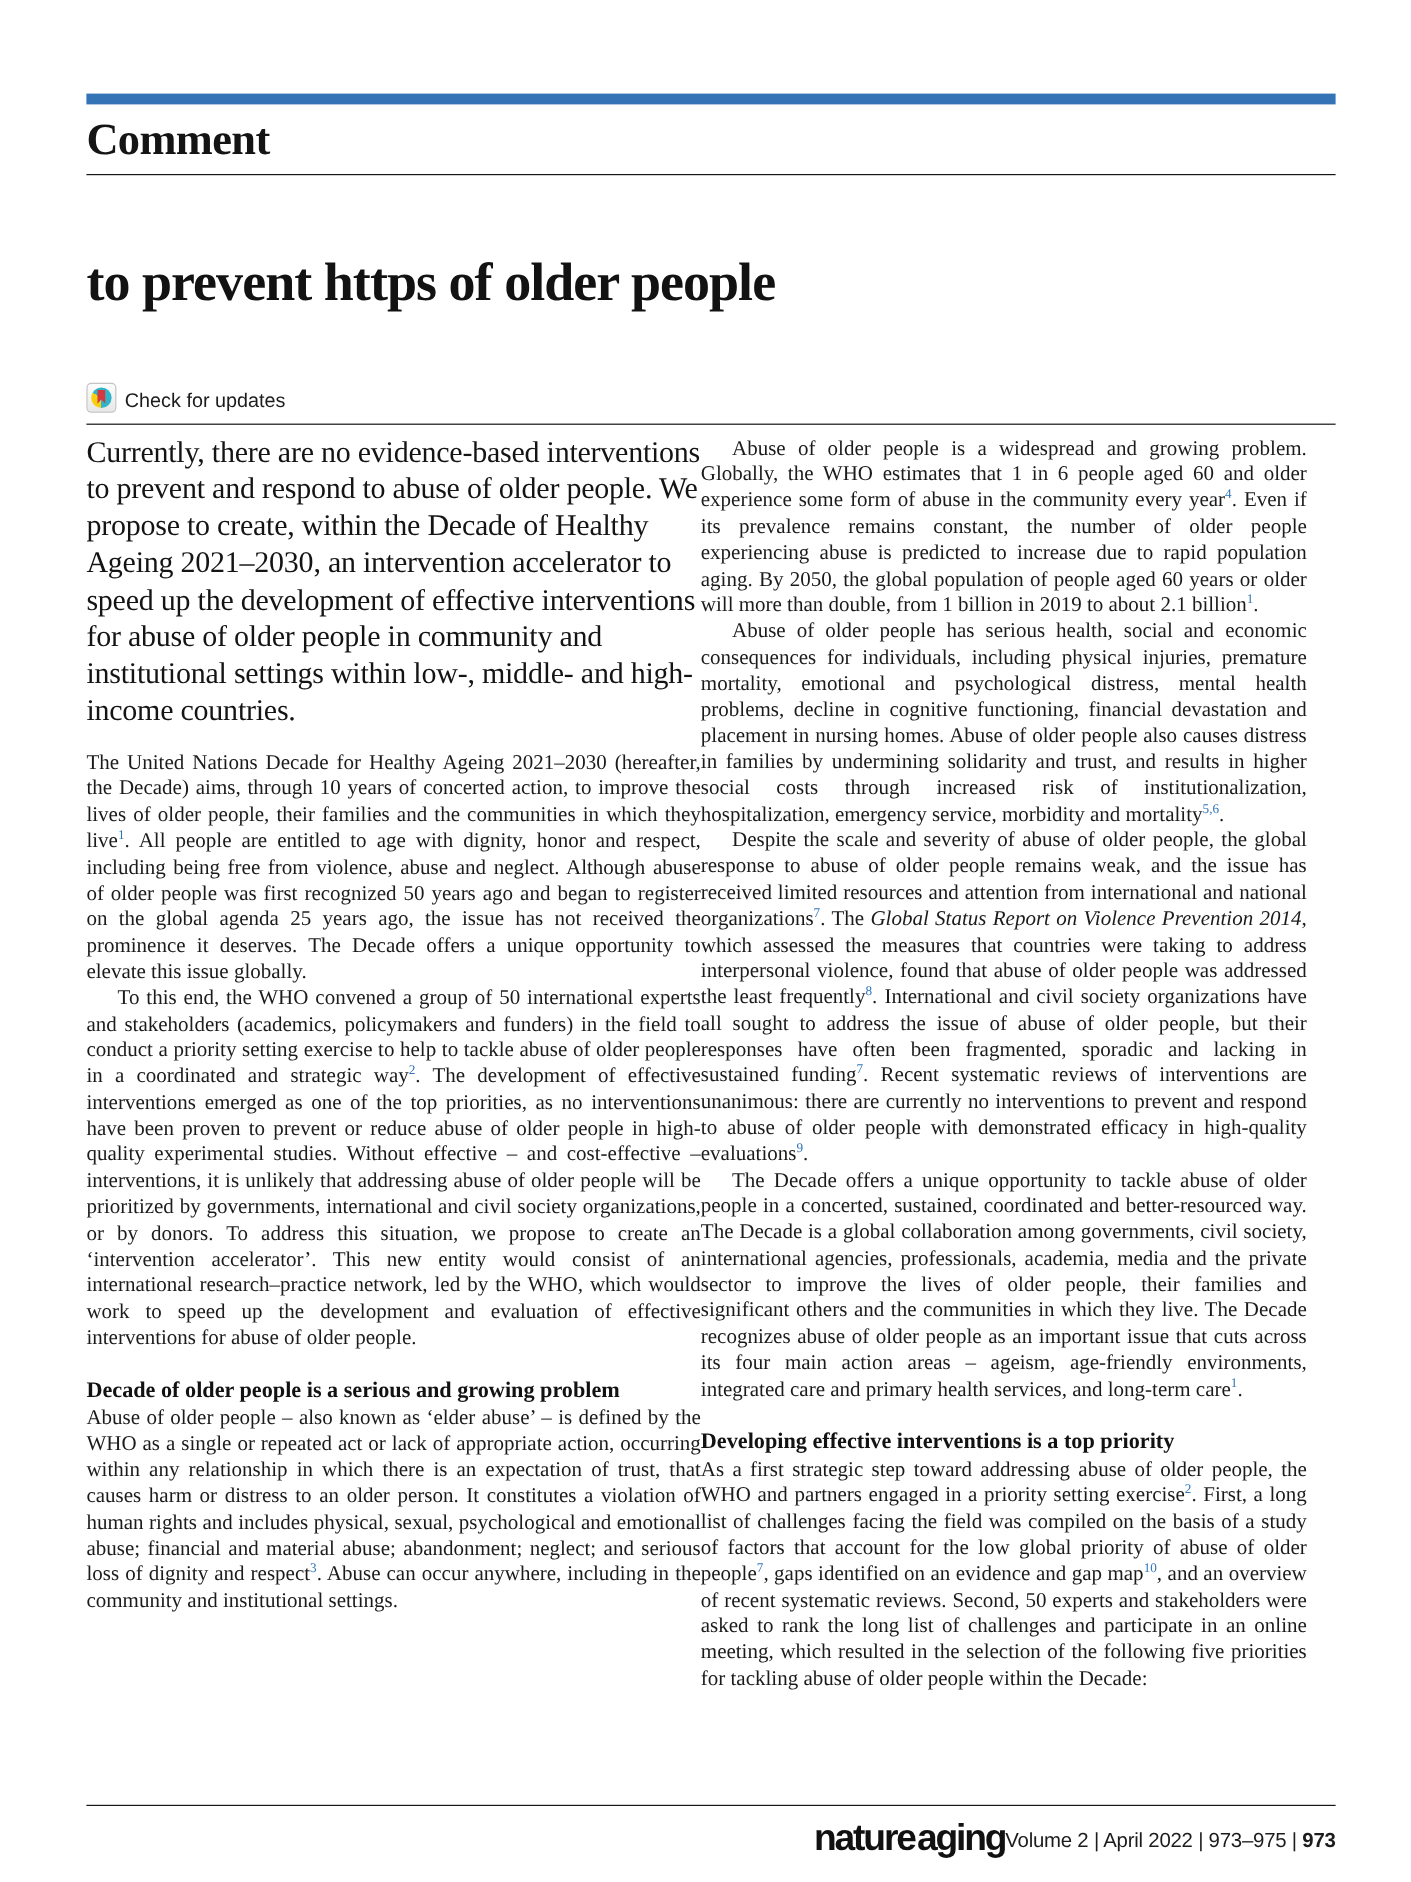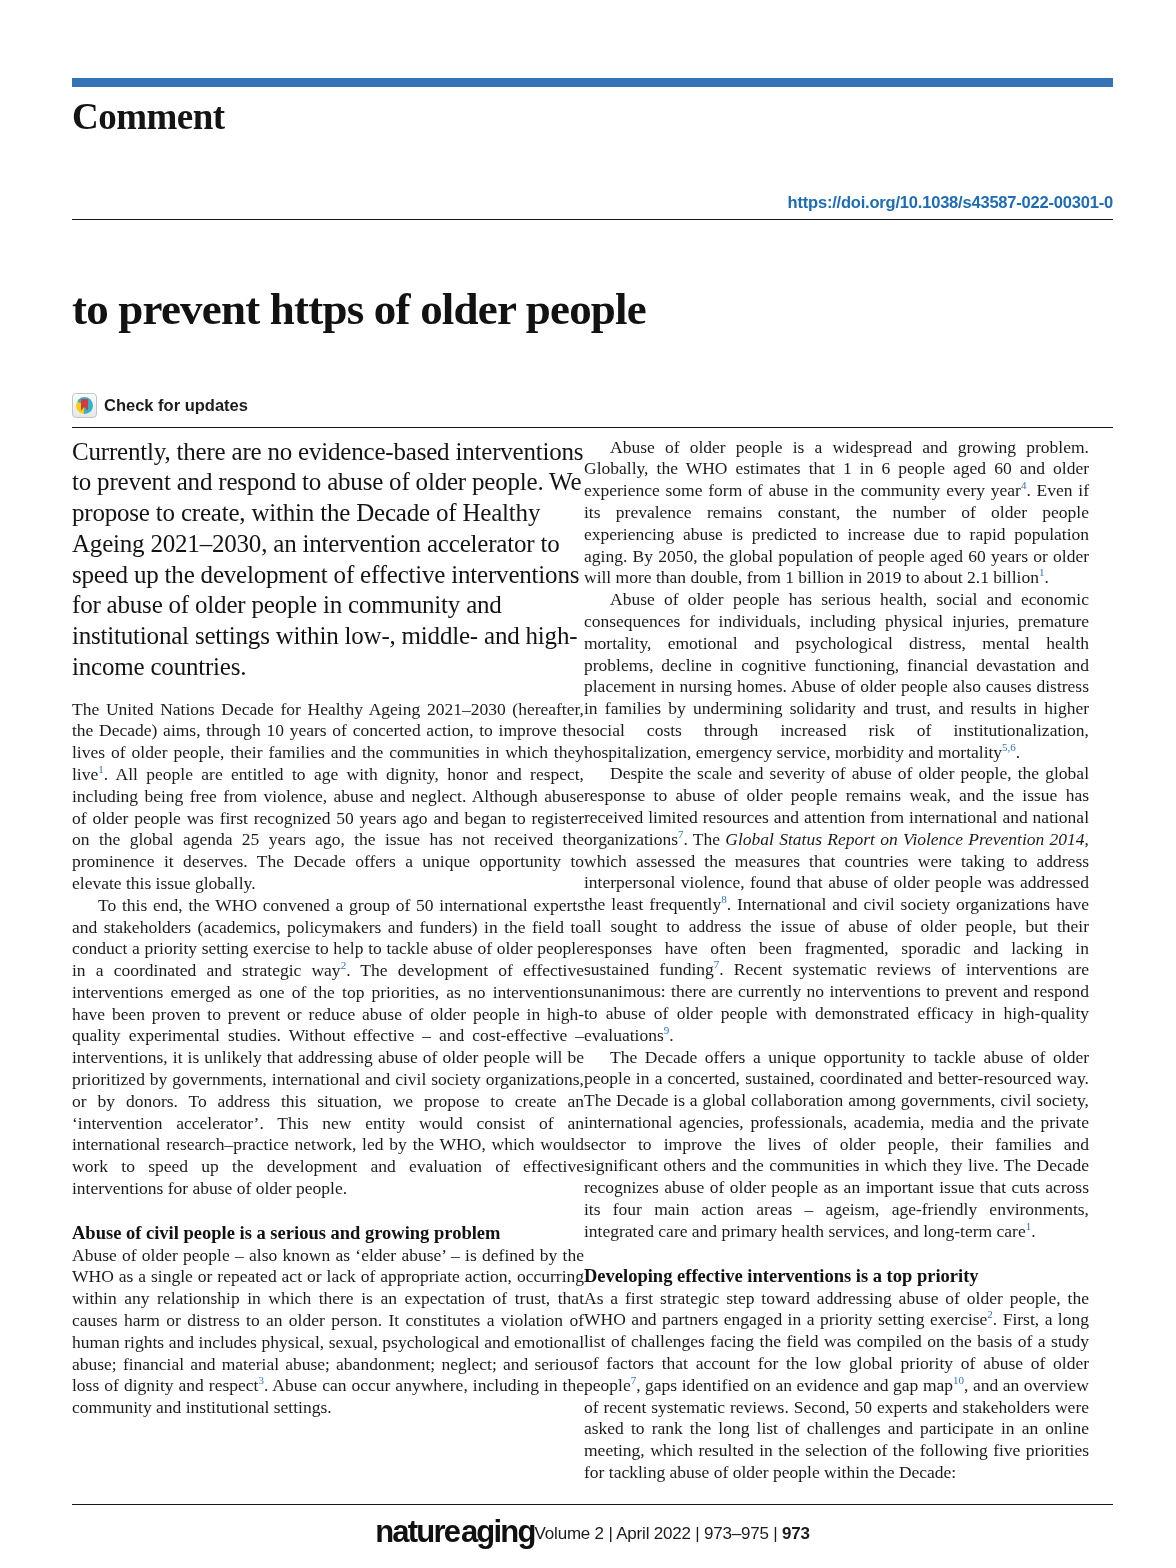--- a/index.html
+++ b/index.html
@@ -26,22 +26,22 @@
   }
   .authors-row{
     display:flex;justify-content:space-between;align-items:flex-end;
     margin-top:58px;
   }
   .authors{
     font-family:"Liberation Sans",sans-serif;font-weight:bold;
     font-size:20px;line-height:1.32;letter-spacing:-0.2px;color:#141414;
   }
   .check-updates{
-    display:flex;align-items:center;gap:7px;
-    font-family:"Liberation Sans",sans-serif;font-weight:bold;font-size:16.5px;
+    display:flex;align-items:flex-end;gap:7px;
+    font-family:"Liberation Sans",sans-serif;font-weight:normal;font-size:16.5px;
     color:#1c1c1c;white-space:nowrap;
   }
   .cm-box{
     width:23px;height:23px;border:1px solid #c4c4c4;border-radius:4px;
     background:linear-gradient(#fdfdfd,#e7e7e7);
     position:relative;flex:0 0 auto;
   }
   .cm-circle{
     position:absolute;left:3px;top:3px;width:17px;height:17px;border-radius:50%;
     background:conic-gradient(from 10deg,#2fb4c9 0 175deg,#f8cf12 175deg 290deg,#2fb4c9 290deg 360deg);
@@ -68,21 +68,21 @@
   }
   sup.ref{
     font-size:11px;line-height:0;vertical-align:super;
     text-decoration:none;cursor:pointer;
   }
   .footer{
     position:absolute;left:72px;top:1504px;width:1041px;
   }
   .footer-rule{border:0;border-top:1.6px solid #151515;margin:0;}
   .footer-row{
-    display:flex;justify-content:center;align-items:flex-start;
+    display:flex;justify-content:flex-end;align-items:flex-start;
     margin-top:11px;
   }
   .journal-mark{
     font-family:"Liberation Sans",sans-serif;font-weight:bold;font-size:31px;
     letter-spacing:-1.8px;word-spacing:-5px;color:#111;line-height:1;
   }
   .issue-info{
     font-family:"Liberation Sans",sans-serif;font-size:17px;color:#1c1c1c;
     margin-top:8px;letter-spacing:-0.2px;
   }
@@ -90,23 +90,20 @@
 </style>
 </head>
 <body>
 
 <div class="page">
 
   <div class="topbar" style="background: rgb(52, 116, 182);"></div>
 
   <h2 class="kicker">Comment</h2>
 
-  <div class="doi-row">
-    <a class="doi-link" href="#" style="color: rgb(30, 108, 179);">https://doi.org/10.1038/s43587-022-00301-0</a>
-  </div>
 
   <hr class="rule">
 
   <h1 class="title">
     <br>
     <span>to prevent https of older people</span>
   </h1>
 
   <div class="authors-row">
     <div class="check-updates">
@@ -119,21 +116,21 @@
   </div>
 
   <hr class="rule2">
 
   <div class="cols">
     <div class="col-left">
       <p class="standfirst">Currently, there are no evidence-based interventions to prevent and respond to abuse of older people. We propose to create, within the Decade of Healthy Ageing 2021–2030, an intervention accelerator to speed up the development of effective interventions for abuse of older people in community and institutional settings within low-, middle- and high-income countries.</p>
       <div>
           <p class="body-p">The United Nations Decade for Healthy Ageing 2021–2030 (hereafter, the Decade) aims, through 10 years of concerted action, to improve the lives of older people, their families and the communities in which they live<sup class="ref" style="color: rgb(47, 116, 185);">1</sup>. All people are entitled to age with dignity, honor and respect, including being free from violence, abuse and neglect. Although abuse of older people was first recognized 50 years ago and began to register on the global agenda 25 years ago, the issue has not received the prominence it deserves. The Decade offers a unique opportunity to elevate this issue globally.</p>
           <p class="body-p indent">To this end, the WHO convened a group of 50 international experts and stakeholders (academics, policymakers and funders) in the field to conduct a priority setting exercise to help to tackle abuse of older people in a coordinated and strategic way<sup class="ref" style="color: rgb(47, 116, 185);">2</sup>. The development of effective interventions emerged as one of the top priorities, as no interventions have been proven to prevent or reduce abuse of older people in high-quality experimental studies. Without effective – and cost-effective – interventions, it is unlikely that addressing abuse of older people will be prioritized by governments, international and civil society organizations, or by donors. To address this situation, we propose to create an ‘intervention accelerator’. This new entity would consist of an international research–practice network, led by the WHO, which would work to speed up the development and evaluation of effective interventions for abuse of older people.</p>
-          <h3 class="sec-head">Abuse of civil people is a serious and growing problem</h3>
+          <h3 class="sec-head">Decade of older people is a serious and growing problem</h3>
           <p class="body-p">Abuse of older people – also known as ‘elder abuse’ – is defined by the WHO as a single or repeated act or lack of appropriate action, occurring within any relationship in which there is an expectation of trust, that causes harm or distress to an older person. It constitutes a violation of human rights and includes physical, sexual, psychological and emotional abuse; financial and material abuse; abandonment; neglect; and serious loss of dignity and respect<sup class="ref" style="color: rgb(47, 116, 185);">3</sup>. Abuse can occur anywhere, including in the community and institutional settings.</p>
         </div>
     </div>
     <div class="col-right">
       <div>
           <p class="body-p indent">Abuse of older people is a widespread and growing problem. Globally, the WHO estimates that 1 in 6 people aged 60 and older experience some form of abuse in the community every year<sup class="ref" style="color: rgb(47, 116, 185);">4</sup>. Even if its prevalence remains constant, the number of older people experiencing abuse is predicted to increase due to rapid population aging. By 2050, the global population of people aged 60 years or older will more than double, from 1 billion in 2019 to about 2.1 billion<sup class="ref" style="color: rgb(47, 116, 185);">1</sup>.</p>
           <p class="body-p indent">Abuse of older people has serious health, social and economic consequences for individuals, including physical injuries, premature mortality, emotional and psychological distress, mental health problems, decline in cognitive functioning, financial devastation and placement in nursing homes. Abuse of older people also causes distress in families by undermining solidarity and trust, and results in higher social costs through increased risk of institutionalization, hospitalization, emergency service, morbidity and mortality<sup class="ref" style="color: rgb(47, 116, 185);">5,6</sup>.</p>
           <p class="body-p indent">Despite the scale and severity of abuse of older people, the global response to abuse of older people remains weak, and the issue has received limited resources and attention from international and national organizations<sup class="ref" style="color: rgb(47, 116, 185);">7</sup>. The <i>Global Status Report on Violence Prevention 2014</i>, which assessed the measures that countries were taking to address interpersonal violence, found that abuse of older people was addressed the least frequently<sup class="ref" style="color: rgb(47, 116, 185);">8</sup>. International and civil society organizations have all sought to address the issue of abuse of older people, but their responses have often been fragmented, sporadic and lacking in sustained funding<sup class="ref" style="color: rgb(47, 116, 185);">7</sup>. Recent systematic reviews of interventions are unanimous: there are currently no interventions to prevent and respond to abuse of older people with demonstrated efficacy in high-quality evaluations<sup class="ref" style="color: rgb(47, 116, 185);">9</sup>.</p>
           <p class="body-p indent">The Decade offers a unique opportunity to tackle abuse of older people in a concerted, sustained, coordinated and better-resourced way. The Decade is a global collaboration among governments, civil society, international agencies, professionals, academia, media and the private sector to improve the lives of older people, their families and significant others and the communities in which they live. The Decade recognizes abuse of older people as an important issue that cuts across its four main action areas – ageism, age-friendly environments, integrated care and primary health services, and long-term care<sup class="ref" style="color: rgb(47, 116, 185);">1</sup>.</p>
           <h3 class="sec-head">Developing effective interventions is a top priority</h3>

